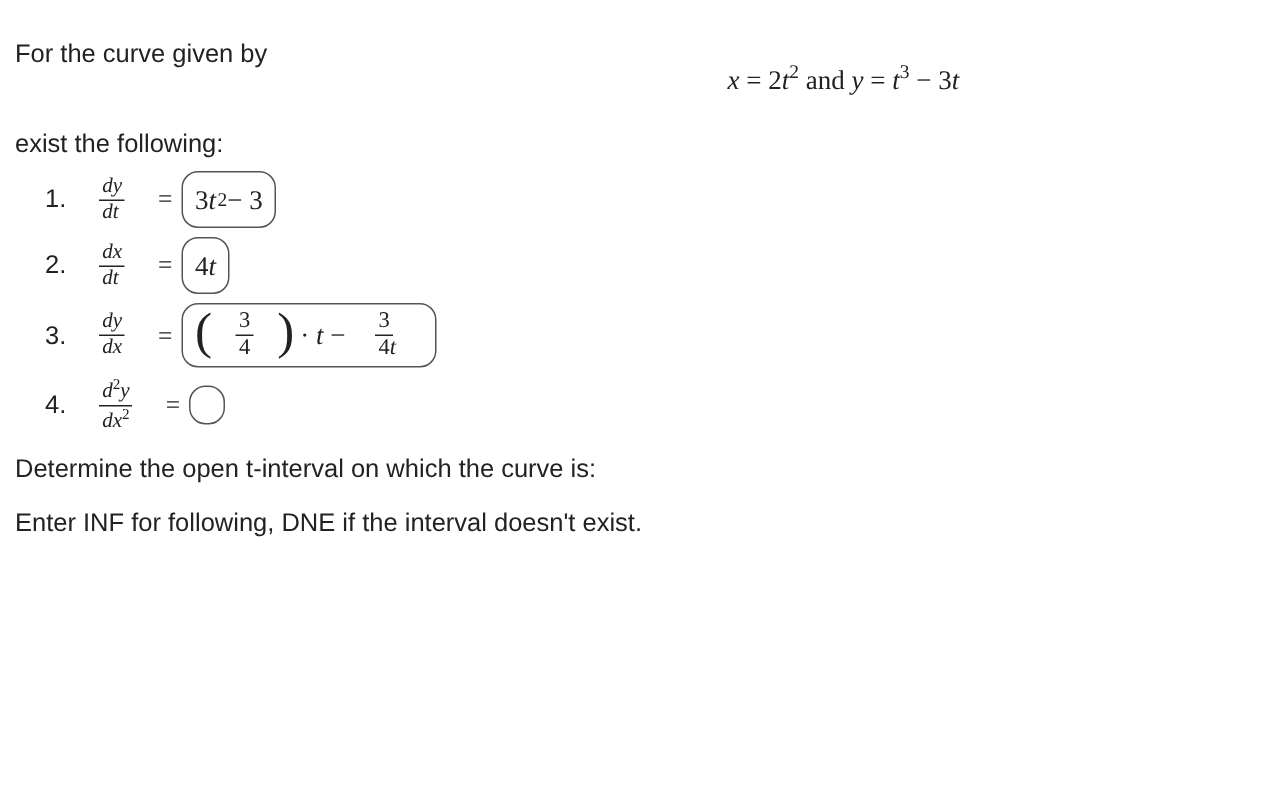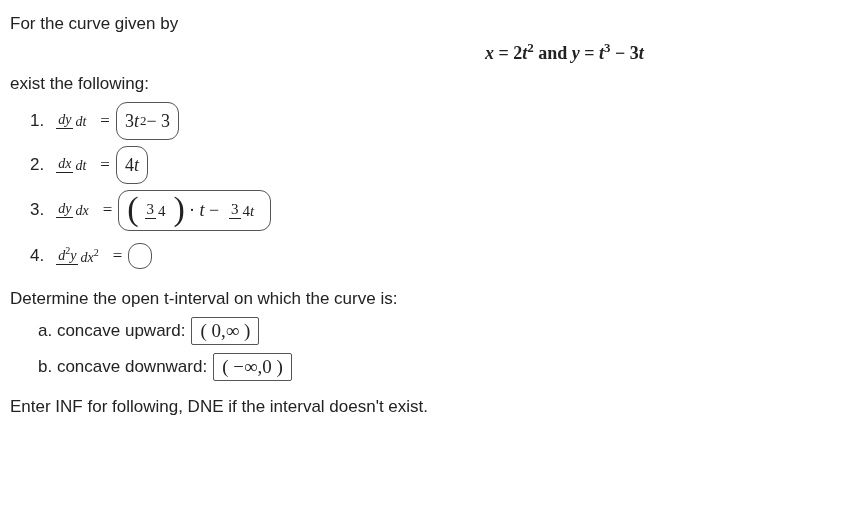--- a/index.html
+++ b/index.html
@@ -6,32 +6,31 @@
     margin: 0;
     padding: 0;
     font-family: 'Segoe UI', Arial, sans-serif;
     font-size: 17px;
     color: #222;
     background: #fff;
     width: 843px;
     height: 525px;
   }
   .page {
-    padding: 8px 10px;
+    padding: 20px 10px;
   }
   .line {
     margin: 6px 0;
   }
   .equation-right {
     position: absolute;
     left: 485px;
     top: 40px;
     font-family: 'Cambria Math', 'Times New Roman', serif;
     font-size: 18px;
-    font-weight: bold;
   }
   .math {
     font-family: 'Cambria Math', 'Times New Roman', serif;
     font-style: italic;
   }
   ol.main {
     list-style: none;
     padding-left: 20px;
     margin: 8px 0;
   }
@@ -40,28 +39,28 @@
     align-items: center;
     margin: 6px 0;
     min-height: 38px;
   }
   .num {
     margin-right: 6px;
     font-family: Arial, sans-serif;
   }
   .frac {
     display: inline-flex;
-    flex-direction: row;
-    align-items: flex-end;
+    flex-direction: column;
+    align-items: flex-start;
     vertical-align: middle;
     font-family: 'Cambria Math','Times New Roman',serif;
     font-style: italic;
     font-size: 14px;
     line-height: 1;
-    margin: 0 6px;
+    margin: 0 16px;
   }
   .frac .top { border-bottom: 1px solid #222; padding: 0 2px 1px;}
   .frac .bot { padding: 1px 2px 0;}
   .eq { margin: 0 6px; font-family: 'Cambria Math', serif;}
   .answer-box {
     border: 1px solid #555;
     border-radius: 11px;
     padding: 4px 8px;
     display: inline-flex;
     align-items: center;
@@ -167,25 +166,15 @@
         <span class="top"><span style="font-style:italic">d</span><sup style="font-style:normal">2</sup><span style="font-style:italic">y</span></span>
         <span class="bot"><span style="font-style:italic">dx</span><sup style="font-style:normal">2</sup></span>
       </span>
       <span class="eq">=</span>
       <span class="answer-box small"></span>
     </li>
   </ol>
 
   <div class="line" style="margin-top:14px">Determine the open t-interval on which the curve is:</div>
 
-  <div class="sublist">
-    <div class="row">
-      <span>a. concave upward:</span>
-      <span class="interval-box">( 0,∞ )</span>
-    </div>
-    <div class="row">
-      <span>b. concave downward:</span>
-      <span class="interval-box">( −∞,0 )</span>
-    </div>
-  </div>
 
   <div class="line" style="margin-top:16px">Enter INF for following, DNE if the interval doesn't exist.</div>
 </div>
 
 </body></html>

